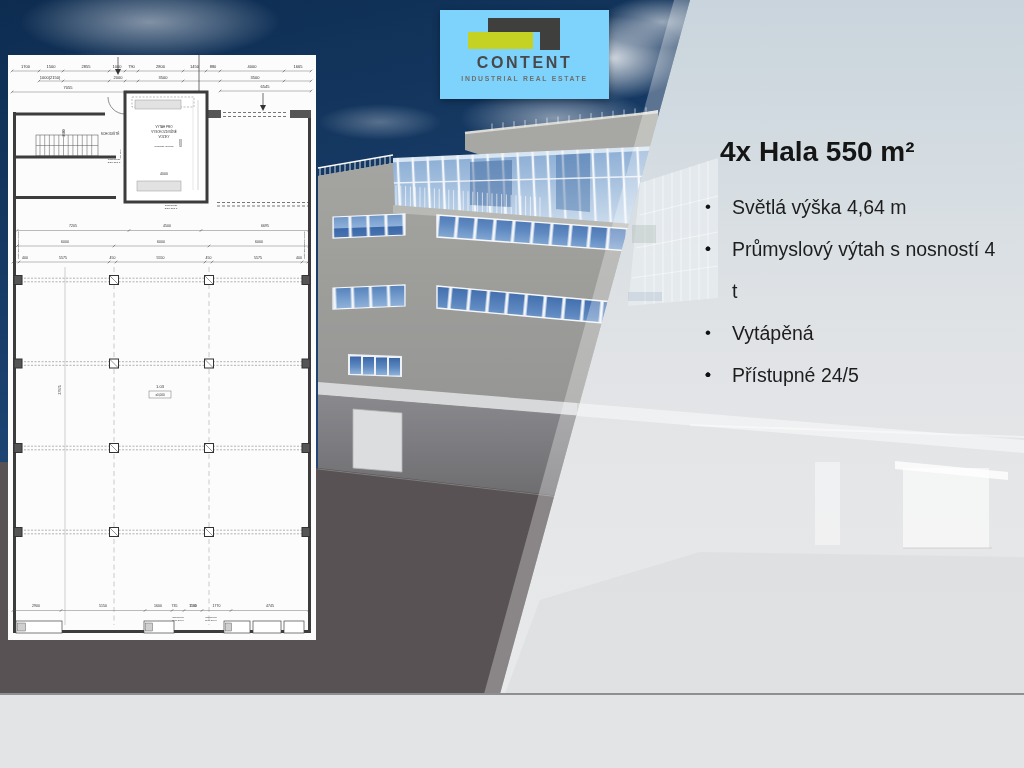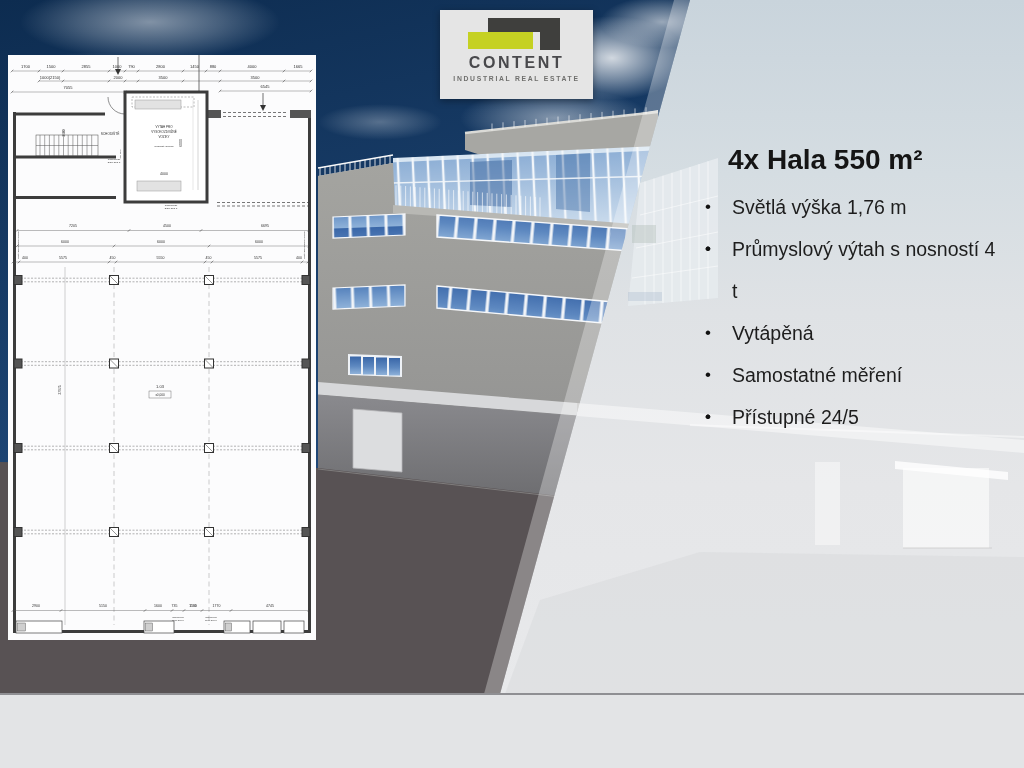--- a/index.html
+++ b/index.html
@@ -3,33 +3,33 @@
 <meta charset="utf-8">
 <style>
   html,body{margin:0;padding:0;background:#222;}
   *{box-sizing:border-box;}
   .stage{position:relative;width:1024px;height:768px;overflow:hidden;background:#0e2f55;
          font-family:"Liberation Sans",sans-serif;}
   .stage svg{position:absolute;display:block;}
   #bg{left:0;top:0;}
   #plan{left:8px;top:55px;}
   
-  .logo-card{position:absolute;left:440px;top:10px;width:153px;height:89px;background:#e5e5e5;
+  .logo-card{position:absolute;left:440px;top:10px;width:169px;height:89px;background:#7dd3fc;
              box-shadow:0 2px 7px rgba(0,0,0,.35);}
   .logo-mark{position:absolute;left:0;top:0;width:100%;height:100%;}
   .lm-bar{position:absolute;left:48px;top:8px;width:72px;height:14px;background:#3f3f3d;}
   .lm-leg{position:absolute;left:100px;top:8px;width:20px;height:32px;background:#3f3f3d;}
   .lm-lime{position:absolute;left:28px;top:22px;width:65px;height:17px;background:#c5d123;}
   .logo-word{position:absolute;left:0;top:44px;width:100%;text-align:center;
              font-size:16px;font-weight:700;letter-spacing:2.6px;color:#49494c;}
   .logo-sub{position:absolute;left:0;top:65px;width:100%;text-align:center;
             font-size:6.8px;font-weight:700;letter-spacing:1.7px;color:#6f6f6d;}
   
   .panel{position:absolute;left:700px;top:0;width:320px;color:#1c1c1c;}
-  .panel h1{position:absolute;left:12px;top:128px;margin:16px;font-size:28px;font-weight:700;
+  .panel h1{position:absolute;left:12px;top:128px;margin:8px;font-size:28px;font-weight:700;
             white-space:nowrap;color:#151515;}
   .bullets{position:absolute;left:0;top:186px;margin:0;padding:0;list-style:none;width:302px;}
   .bullets li{position:relative;padding-left:32px;font-size:19.5px;line-height:42px;color:#1d1d1d;}
   .bullets .dot{position:absolute;left:5px;top:0;font-size:17px;line-height:42px;color:#111;}
   text{font-family:"Liberation Sans",sans-serif;fill:#2e2e2e;}
 </style>
 </head>
 <body>
 
 <div class="stage">
@@ -515,22 +515,22 @@
       <div class="lm-leg"></div>
       <div class="lm-lime"></div>
     </div>
     <div class="logo-word">CONTENT</div>
     <div class="logo-sub">INDUSTRIAL REAL ESTATE</div>
   </div>
 
   <div class="panel">
     <h1>4x Hala 550 m²</h1>
     <ul class="bullets">
-      <li><span class="dot">•</span><span>Světlá výška 1,76 m</span></li>
+      <li><span class="dot">•</span><span>Světlá výška 4,64 m</span></li>
       <li><span class="dot">•</span></li>
       <li><span class="dot">•</span><span>Průmyslový výtah s nosností 4 t</span></li>
       <li><span class="dot">•</span><span>Vytápěná</span></li>
-      <li><span class="dot">•</span><span>Samostatné měření</span></li>
+      <li><span class="dot">•</span></li>
       <li><span class="dot">•</span></li>
       <li><span class="dot">•</span><span>Přístupné 24/5</span></li>
     </ul>
   </div>
 </div>
 
 </body></html>

